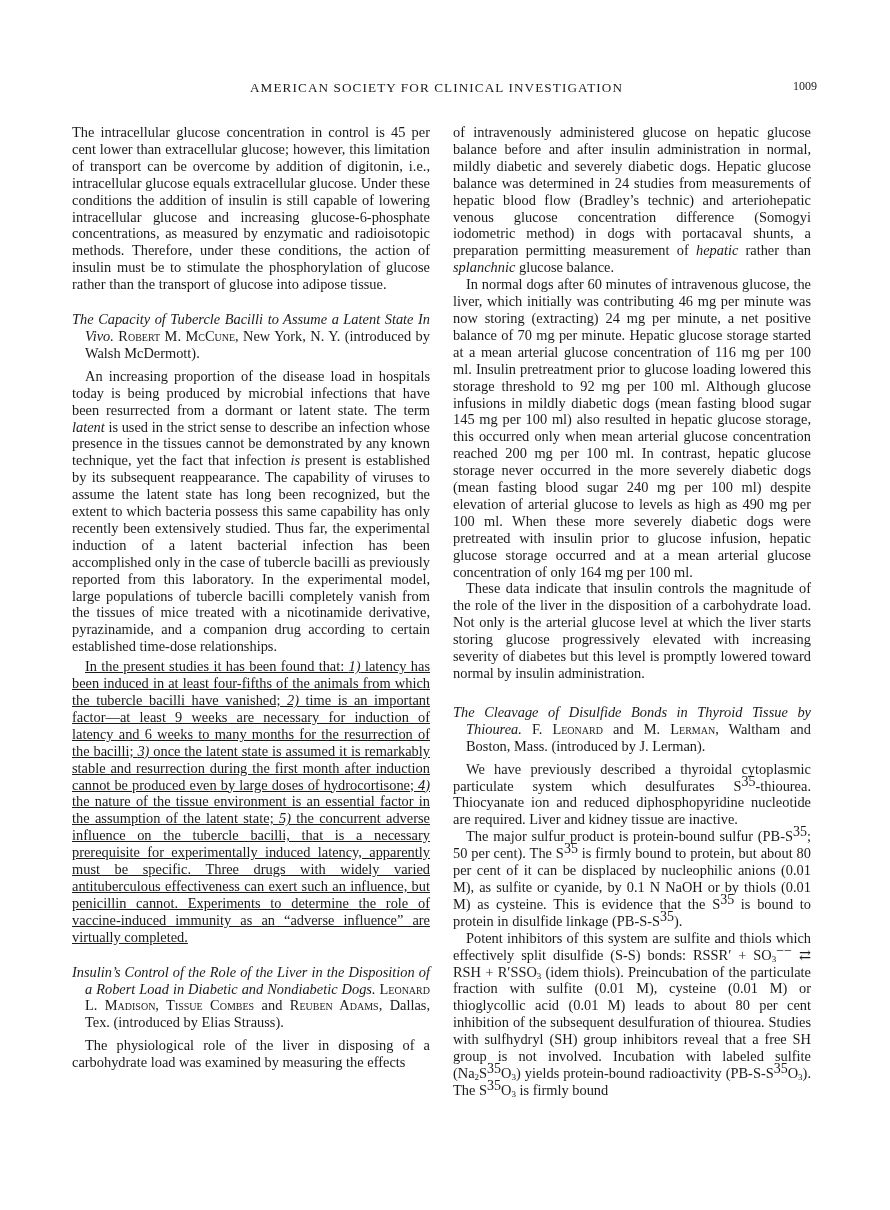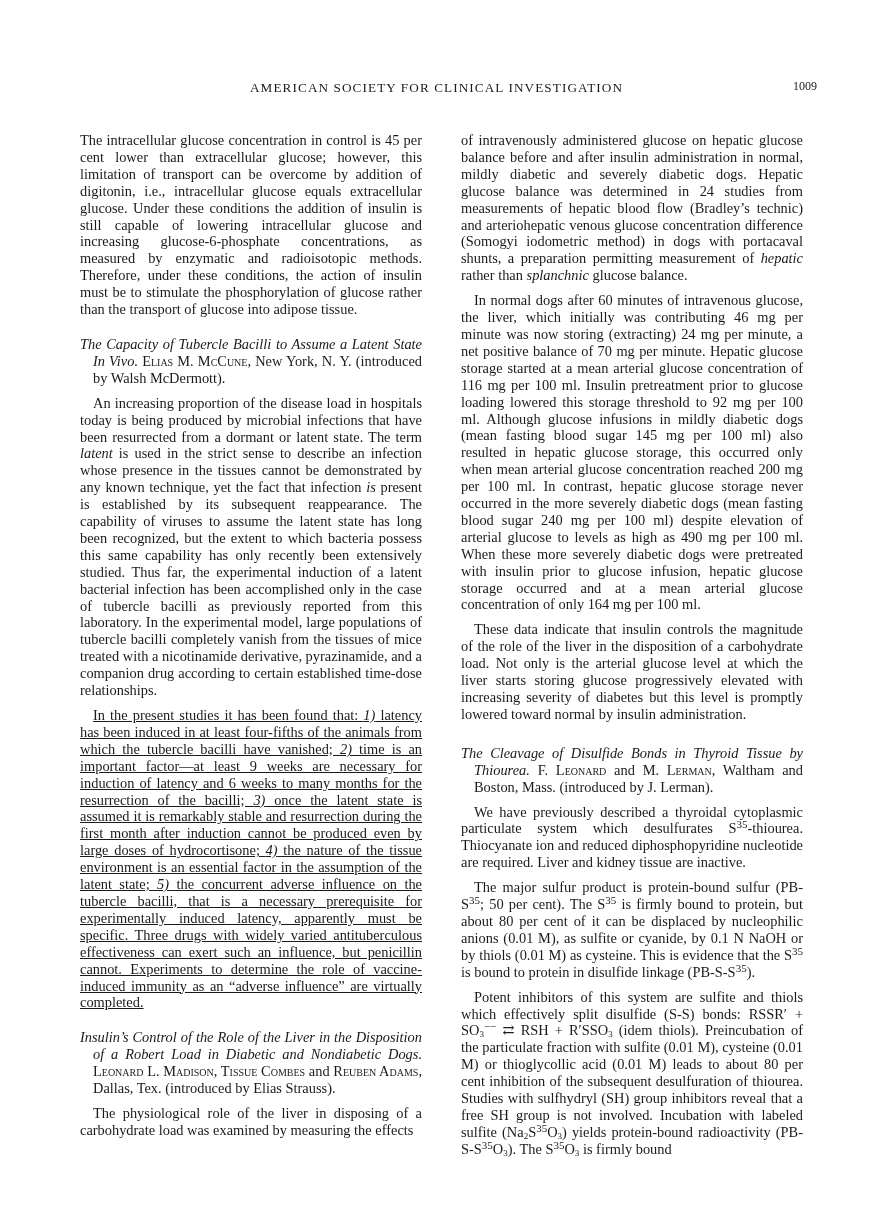--- a/index.html
+++ b/index.html
@@ -14,47 +14,47 @@
     }
     .running-head .title { position: absolute; left: 178px; top: 0; }
     .running-head .pageno { position: absolute; right: 0; top: -1px; font-size: 12px; letter-spacing: 0; }
     .col {
       position: absolute; top: 124px; width: 358px;
       font-size: 14.4px; line-height: 16.9px; text-align: justify;
       hyphens: manual;
     }
     .col.left { left: 72px; }
     .col.right { left: 453px; }
-    p { margin: 8px; }
+    p { margin: 0; }
     p.indent { text-indent: 13px; }
     p.gap { margin-top: 3px; text-decoration: underline; }
     .abstract-head {
       margin-top: 18px; padding-left: 13px; text-indent: -13px;
       margin-bottom: 6px;
     }
     .abstract-head .atitle { font-style: italic; }
     .sc { font-variant: small-caps; }
     i, em { font-style: italic; }
-    sup { font-size: 11px; vertical-align: 5px; line-height: 0; }
+    sup { font-size: 14px; vertical-align: 5px; line-height: 0; }
     sub { font-size: 9px; vertical-align: -2px; line-height: 0; }
   </style>
 </head>
 <body>
 
 <div class="running-head">
   <span class="title">AMERICAN SOCIETY FOR CLINICAL INVESTIGATION</span>
   <span class="pageno">1009</span>
 </div>
 
 <div class="col left">
   <p>The intracellular glucose concentration in control is 45 per cent lower than extracellular glucose; however, this limitation of transport can be overcome by addition of digitonin, i.e., intracellular glucose equals extracellular glucose. Under these conditions the addition of insulin is still capable of lowering intracellular glucose and increasing glucose-6-phosphate concentrations, as measured by enzymatic and radioisotopic methods. Therefore, under these conditions, the action of insulin must be to stimulate the phosphorylation of glucose rather than the transport of glucose into adipose tissue.</p>
 
   <p class="abstract-head">
     <span class="atitle">The Capacity of Tubercle Bacilli to Assume a Latent State In Vivo.</span>
-    <span> </span><span class="sc">Elias M. McCune</span><span>, New York, N. Y. (introduced by Walsh McDermott).</span>
+    <span> </span><span class="sc">Robert M. McCune</span><span>, New York, N. Y. (introduced by Walsh McDermott).</span>
   </p>
   <p class="indent"><span>An increasing proportion of the disease load in hospitals today is being produced by microbial infections that have been resurrected from a dormant or latent state. The term </span><i>latent</i><span> is used in the strict sense to describe an infection whose presence in the tissues cannot be demonstrated by any known technique, yet the fact that infection </span><i>is</i><span> present is established by its subsequent reappearance. The capability of viruses to assume the latent state has long been recognized, but the extent to which bacteria possess this same capability has only recently been extensively studied. Thus far, the experimental induction of a latent bacterial infection has been accomplished only in the case of tubercle bacilli as previously reported from this laboratory. In the experimental model, large populations of tubercle bacilli completely vanish from the tissues of mice treated with a nicotinamide derivative, pyrazinamide, and a companion drug according to certain established time-dose relationships.</span></p>
   <p class="indent gap"><span>In the present studies it has been found that: </span><i>1)</i><span> latency has been induced in at least four-fifths of the animals from which the tubercle bacilli have vanished; </span><i>2)</i><span> time is an important factor—at least 9 weeks are necessary for induction of latency and 6 weeks to many months for the resurrection of the bacilli; </span><i>3)</i><span> once the latent state is assumed it is remarkably stable and resurrection during the first month after induction cannot be produced even by large doses of hydrocortisone; </span><i>4)</i><span> the nature of the tissue environment is an essential factor in the assumption of the latent state; </span><i>5)</i><span> the concurrent adverse influence on the tubercle bacilli, that is a necessary prerequisite for experimentally induced latency, apparently must be specific. Three drugs with widely varied antituberculous effectiveness can exert such an influence, but penicillin cannot. Experiments to determine the role of vaccine-induced immunity as an “adverse influence” are virtually completed.</span></p>
 
   <p class="abstract-head">
     <span class="atitle">Insulin’s Control of the Role of the Liver in the Disposition of a Robert Load in Diabetic and Nondiabetic Dogs.</span>
     <span> </span><span class="sc">Leonard L. Madison, Tissue Combes</span><span> and </span><span class="sc">Reuben Adams</span><span>, Dallas, Tex. (introduced by Elias Strauss).</span>
   </p>
   <p class="indent">The physiological role of the liver in disposing of a carbohydrate load was examined by measuring the effects</p>
 </div>

